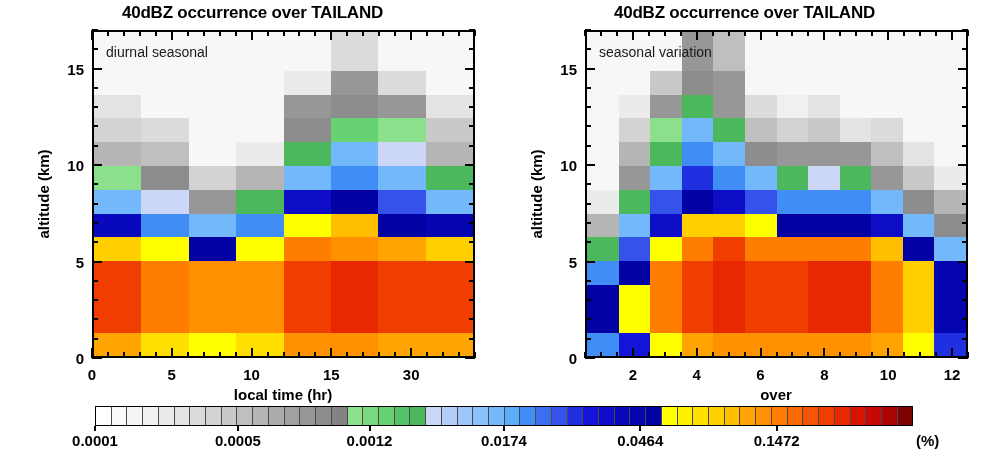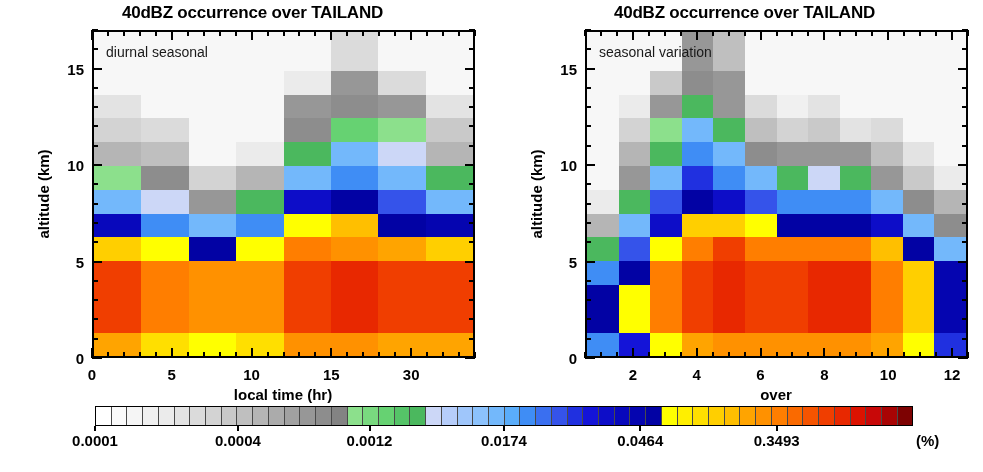--- a/index.html
+++ b/index.html
@@ -655,26 +655,26 @@
         <div class="cbar-seg" style="background: rgb(232, 40, 0);"></div>
         <div class="cbar-seg" style="background: rgb(220, 18, 0);"></div>
         <div class="cbar-seg" style="background: rgb(200, 8, 8);"></div>
         <div class="cbar-seg" style="background: rgb(168, 4, 4);"></div>
         <div class="cbar-seg" style="background: rgb(125, 2, 2);"></div>
       </div>
     <div id="cbar-ticks">
         <div class="cbar-tick" style="left: 87px; top: 22px; height: 5px;"></div>
         <div class="cbar-label" style="left: 88px; top: 28px;">0.0001</div>
         <div class="cbar-tick" style="left: 229.939px; top: 22px; height: 5px;"></div>
-        <div class="cbar-label" style="left: 230.939px; top: 28px;">0.0004</div>
+        <div class="cbar-label" style="left: 230.939px; top: 28px;">0.0005</div>
         <div class="cbar-tick" style="left: 361.525px; top: 22px; height: 5px;"></div>
         <div class="cbar-label" style="left: 362.525px; top: 28px;">0.0012</div>
         <div class="cbar-tick" style="left: 496px; top: 22px; height: 5px;"></div>
         <div class="cbar-label" style="left: 497px; top: 28px;">0.0174</div>
         <div class="cbar-tick" style="left: 632.303px; top: 22px; height: 5px;"></div>
         <div class="cbar-label" style="left: 633.303px; top: 28px;">0.0464</div>
         <div class="cbar-tick" style="left: 768.649px; top: 22px; height: 5px;"></div>
-        <div class="cbar-label" style="left: 769.649px; top: 28px;">0.3493</div>
+        <div class="cbar-label" style="left: 769.649px; top: 28px;">0.1472</div>
       </div>
     <div class="cbar-unit" style="left:909px;top:28px;">(%)</div>
   </div>
 
 </div>
 
 </body></html>

